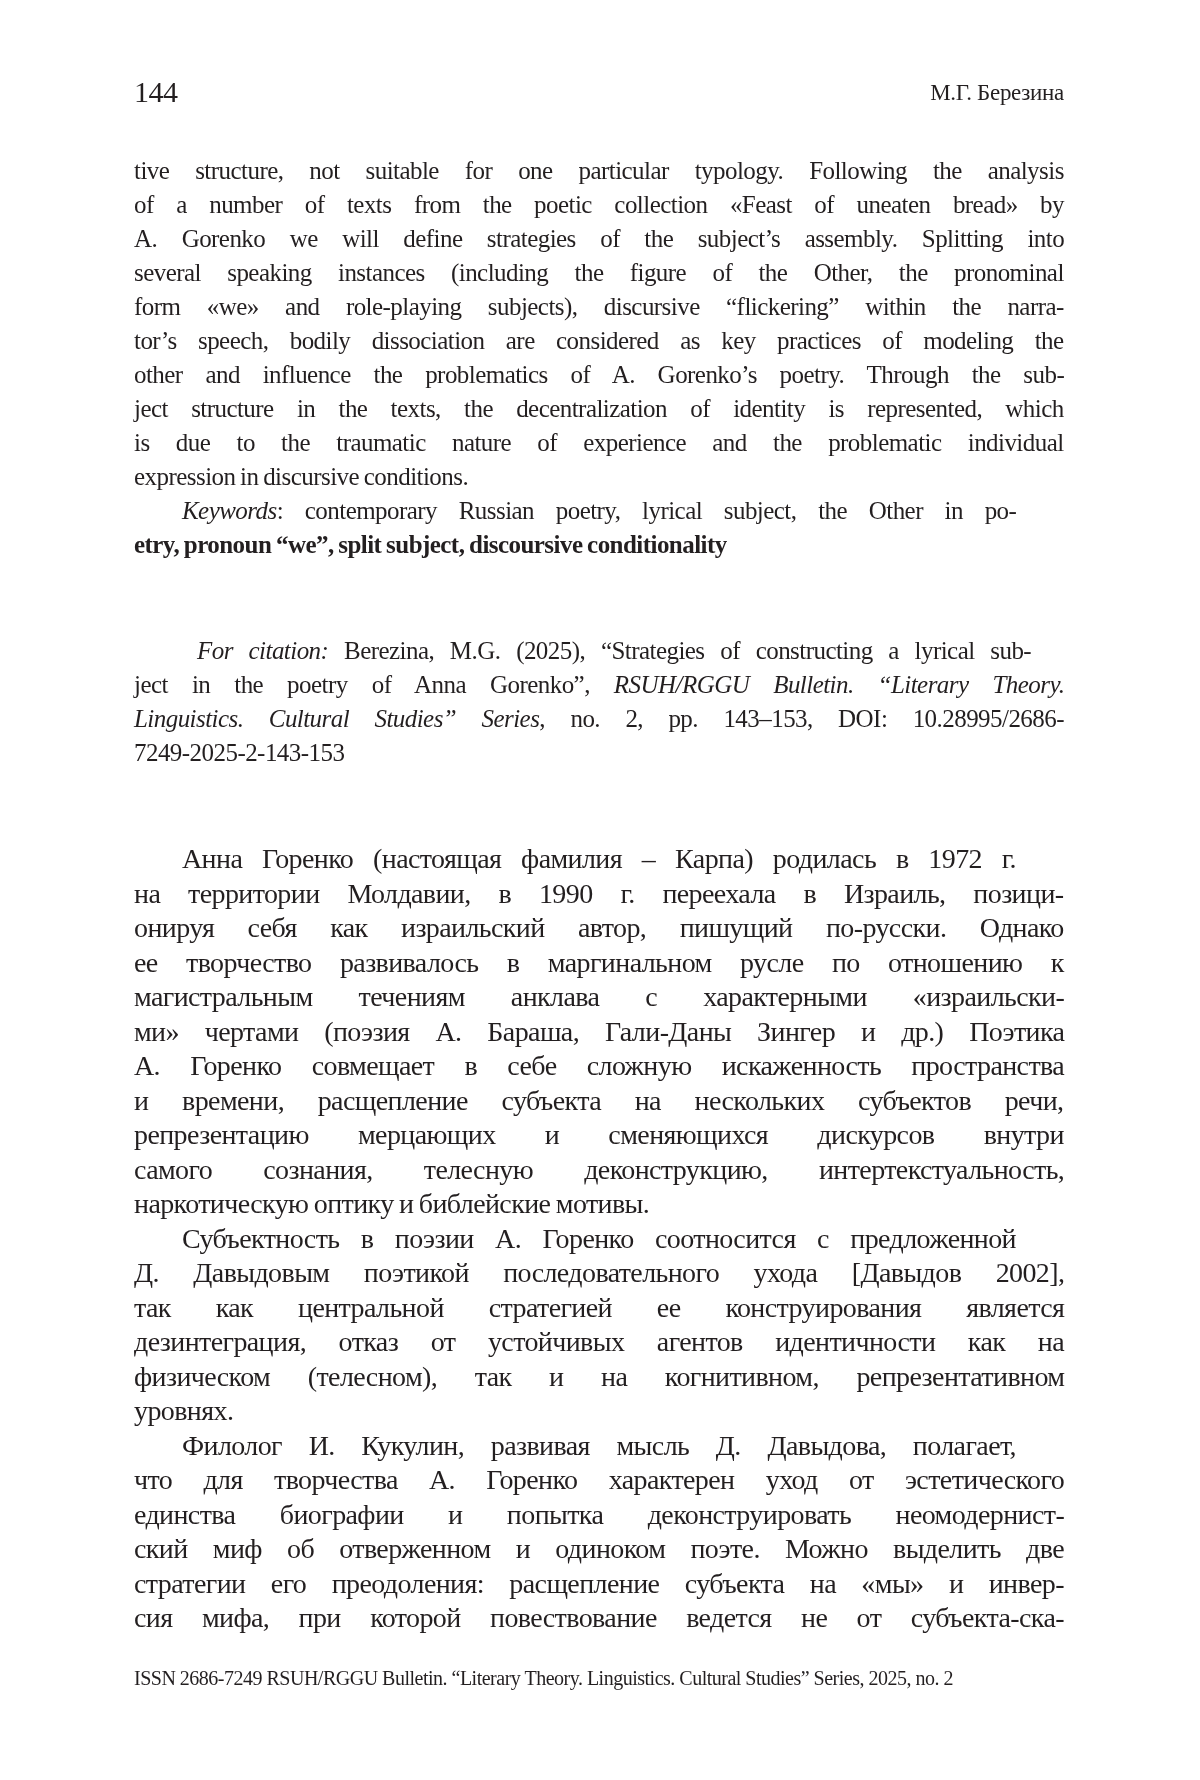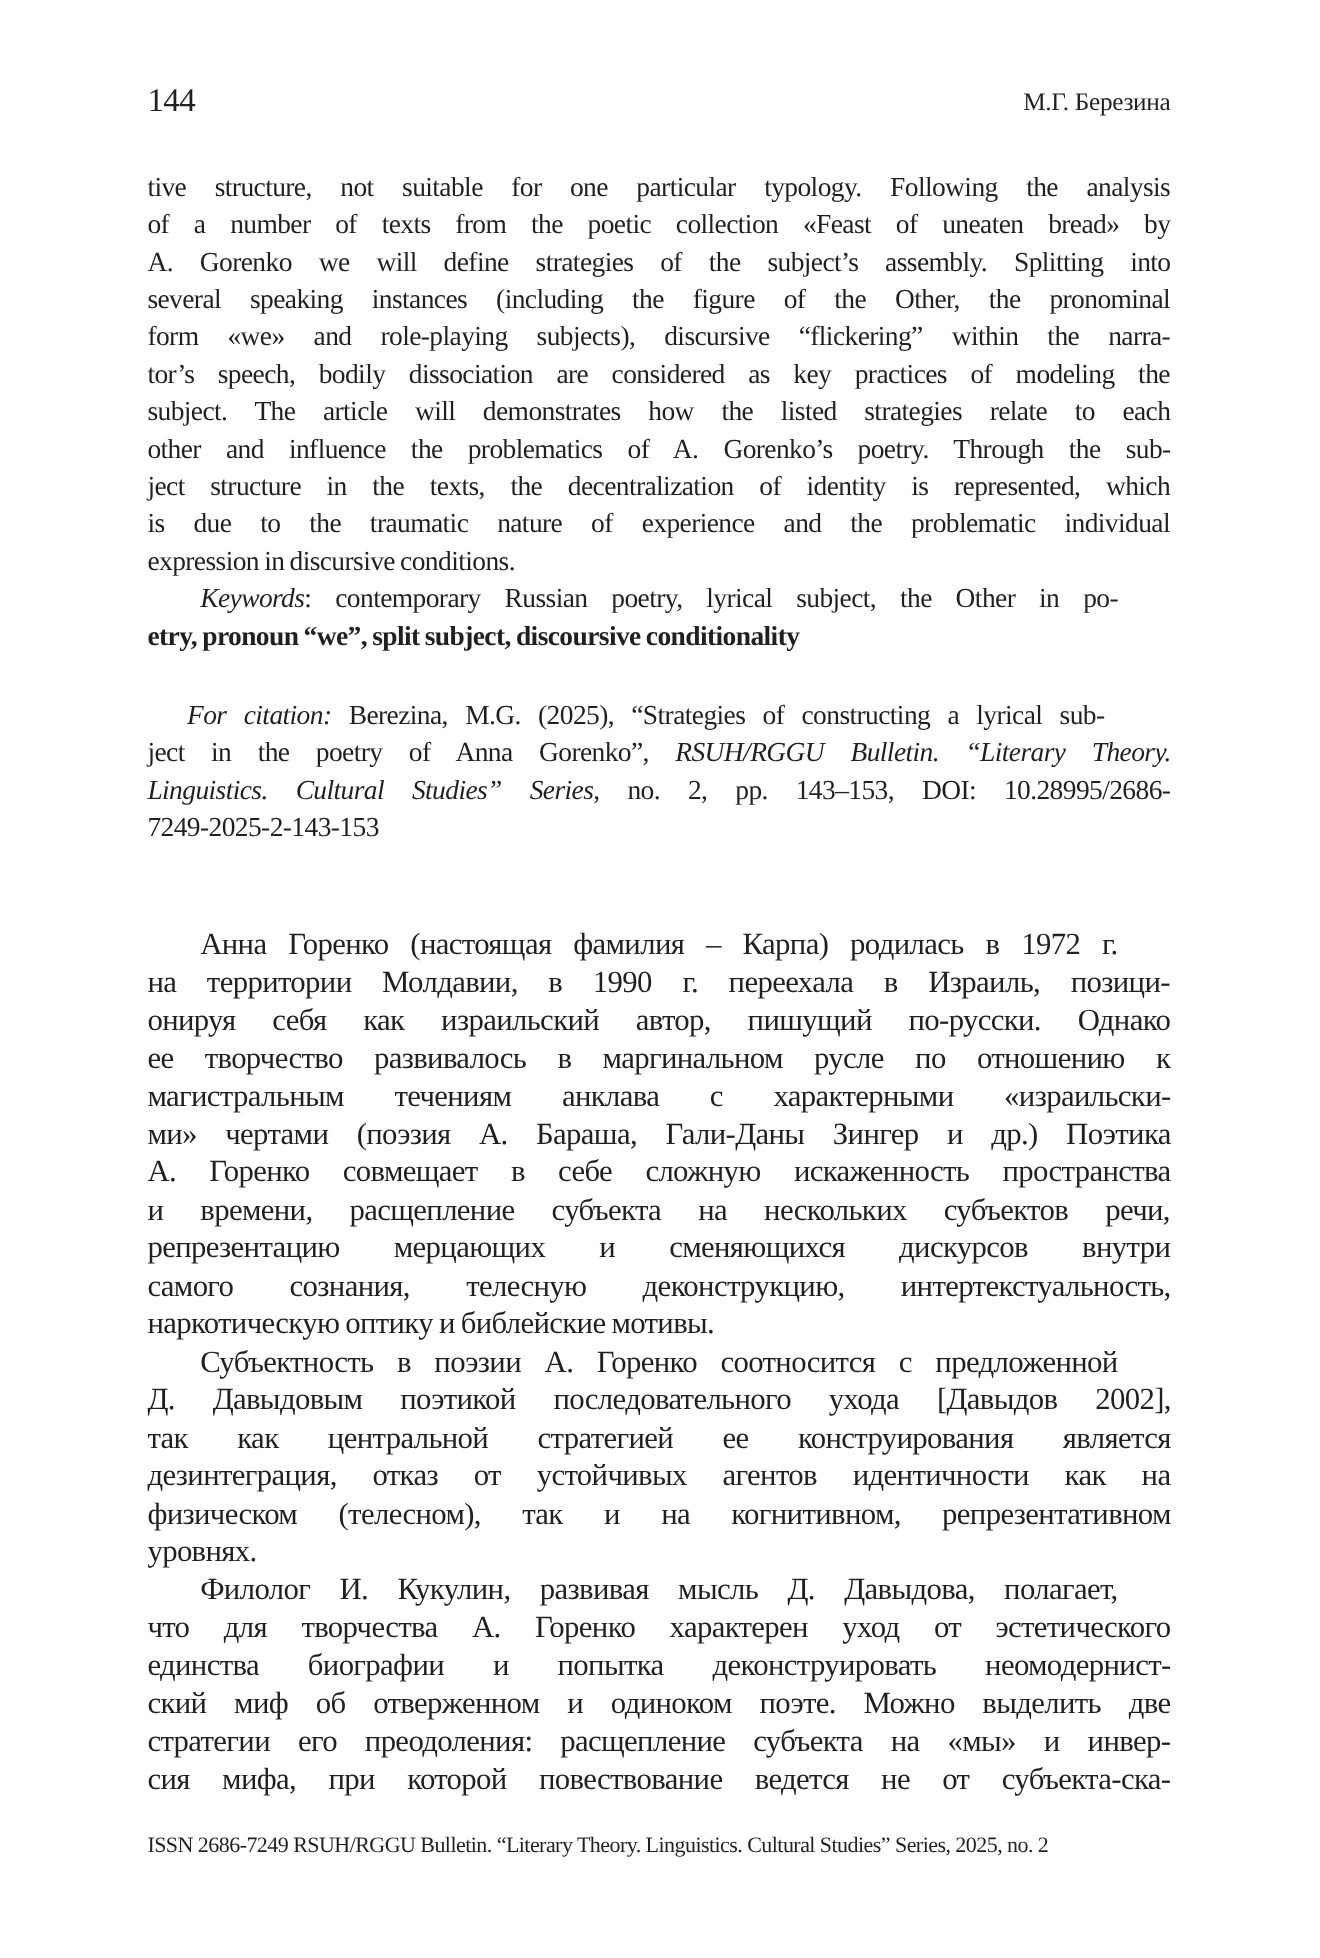--- a/index.html
+++ b/index.html
@@ -113,34 +113,33 @@
     <span class="running-author">М.Г. Березина</span>
   </div>
 
   <div class="block abstract">
     <span class="line" style="display: block; text-indent: 0px; text-align: left; text-align-last: left;"><span style="white-space: nowrap; display: inline-block; transform-origin: left center; word-spacing: calc(20.2px); margin-left: 0px;">tive structure, not suitable for one particular typology. Following the analysis</span></span>
     <span class="line" style="display: block; text-indent: 0px; text-align: left; text-align-last: left;"><span style="white-space: nowrap; display: inline-block; transform-origin: left center; word-spacing: calc(16.7692px); margin-left: 0px;">of a number of texts from the poetic collection «Feast of uneaten bread» by</span></span>
     <span class="line" style="display: block; text-indent: 0px; text-align: left; text-align-last: left;"><span style="white-space: nowrap; display: inline-block; transform-origin: left center; word-spacing: calc(18.7273px); margin-left: 0px;">A. Gorenko we will define strategies of the subject’s assembly. Splitting into</span></span>
     <span class="line" style="display: block; text-indent: 0px; text-align: right; text-align-last: left;"><span style="white-space: nowrap; display: inline-block; transform-origin: left center; word-spacing: calc(20.6px); margin-left: 0px;">several speaking instances (including the figure of the Other, the pronominal</span></span>
     <span class="line" style="display: block; text-indent: 0px; text-align: left; text-align-last: left;"><span style="white-space: nowrap; display: inline-block; transform-origin: left center; word-spacing: calc(20.6667px); margin-left: 0px;">form «we» and role-playing subjects), discursive “flickering” within the narra-</span></span>
     <span class="line" style="display: block; text-indent: 0px; text-align: left; text-align-last: left;"><span style="white-space: nowrap; display: inline-block; transform-origin: left center; word-spacing: calc(15.6364px); margin-left: 0px;">tor’s speech, bodily dissociation are considered as key practices of modeling the</span></span>
-    <span class="line" style="display: block; text-indent: 0px; text-align: left; text-align-last: left;"><span style="white-space: nowrap; display: inline-block; transform-origin: left center; word-spacing: calc(19.3636px); margin-left: 0px;">subject. The article will demonstrates how the listed strategies relate to each</span></span>
     <span class="line" style="display: block; text-indent: 0px; text-align: left; text-align-last: left;"><span style="white-space: nowrap; display: inline-block; transform-origin: left center; word-spacing: calc(17.0909px); margin-left: 0px;">other and influence the problematics of A. Gorenko’s poetry. Through the sub-</span></span>
     <span class="line" style="display: block; text-indent: 0px; text-align: left; text-align-last: left;"><span style="white-space: nowrap; display: inline-block; transform-origin: left center; word-spacing: calc(17.5455px); margin-left: 0px;">ject structure in the texts, the decentralization of identity is represented, which</span></span>
     <span class="line" style="display: block; text-indent: 0px; text-align: left; text-align-last: left;"><span style="white-space: nowrap; display: inline-block; transform-origin: left center; word-spacing: calc(20.5455px); margin-left: 0px;">is due to the traumatic nature of experience and the problematic individual</span></span>
     <span class="line last" style="display: block; text-indent: 0px; text-align: center; text-align-last: left;"><span style="white-space: nowrap; display: inline-block; transform-origin: left center; margin-left: 0px;">expression in discursive conditions.</span></span>
 
     <div>
       <span class="line indent" style="display: block; text-indent: 0px; text-align: left; text-align-last: left;"><span style="white-space: nowrap; display: inline-block; transform-origin: left center; word-spacing: calc(16px); margin-left: 48px;"><span class="keywords-label">Keywords</span><span>: contemporary Russian poetry, lyrical subject, the Other in po-</span></span></span>
       <span class="line last" style="display: block; text-indent: 0px; text-align: left; text-align-last: left;"><span style="white-space: nowrap; display: inline-block; transform-origin: left center; margin-left: 0px; font-weight: bold;">etry, pronoun “we”, split subject, discoursive conditionality</span></span>
     </div>
   </div>
 
   <div class="block citation">
-    <span class="line indent" style="display: block; text-indent: 0px; text-align: left; text-align-last: left;"><span style="white-space: nowrap; display: inline-block; transform-origin: left center; word-spacing: calc(10px); margin-left: 36px;"><span class="citation-label">For citation:</span><span> Berezina, M.G. (2025), “Strategies of constructing a lyrical sub-</span></span></span>
+    <span class="line indent" style="display: block; text-indent: 0px; text-align: left; text-align-last: left;"><span style="white-space: nowrap; display: inline-block; transform-origin: left center; word-spacing: calc(10px); margin-left: 63px;"><span class="citation-label">For citation:</span><span> Berezina, M.G. (2025), “Strategies of constructing a lyrical sub-</span></span></span>
     <span class="line" style="display: block; text-indent: 0px; text-align: left; text-align-last: left;"><span style="white-space: nowrap; display: inline-block; transform-origin: left center; word-spacing: calc(18.3px); margin-left: 0px;"><span>ject in the poetry of Anna Gorenko”, </span><span class="it">RSUH/RGGU Bulletin. “Literary Theory.</span></span></span>
     <span class="line" style="display: block; text-indent: 0px; text-align: left; text-align-last: left;"><span style="white-space: nowrap; display: inline-block; transform-origin: left center; word-spacing: calc(19.6667px); margin-left: 0px;"><span class="it">Linguistics. Cultural Studies” Series</span><span>, no. 2, pp. 143–153, DOI: 10.28995/2686-</span></span></span>
     <span class="line last" style="display: block; text-indent: 0px; text-align: left; text-align-last: left;"><span style="white-space: nowrap; display: inline-block; transform-origin: left center; margin-left: 0px;">7249-2025-2-143-153</span></span>
   </div>
 
   <div class="block body-text">
     <div>
       <span class="line indent" style="display: block; text-indent: 0px; text-align: left; text-align-last: left;"><span style="white-space: nowrap; display: inline-block; transform-origin: left center; word-spacing: calc(13.4444px); margin-left: 48px;">Анна Горенко (настоящая фамилия – Карпа) родилась в 1972 г.</span></span>
       <span class="line" style="display: block; text-indent: 0px; text-align: left; text-align-last: left;"><span style="white-space: nowrap; display: inline-block; transform-origin: left center; word-spacing: calc(21.4444px); margin-left: 0px;">на территории Молдавии, в 1990 г. переехала в Израиль, позици-</span></span>
       <span class="line" style="display: block; text-indent: 0px; text-align: left; text-align-last: left;"><span style="white-space: nowrap; display: inline-block; transform-origin: left center; word-spacing: calc(27px); margin-left: 0px;">онируя себя как израильский автор, пишущий по-русски. Однако</span></span>

